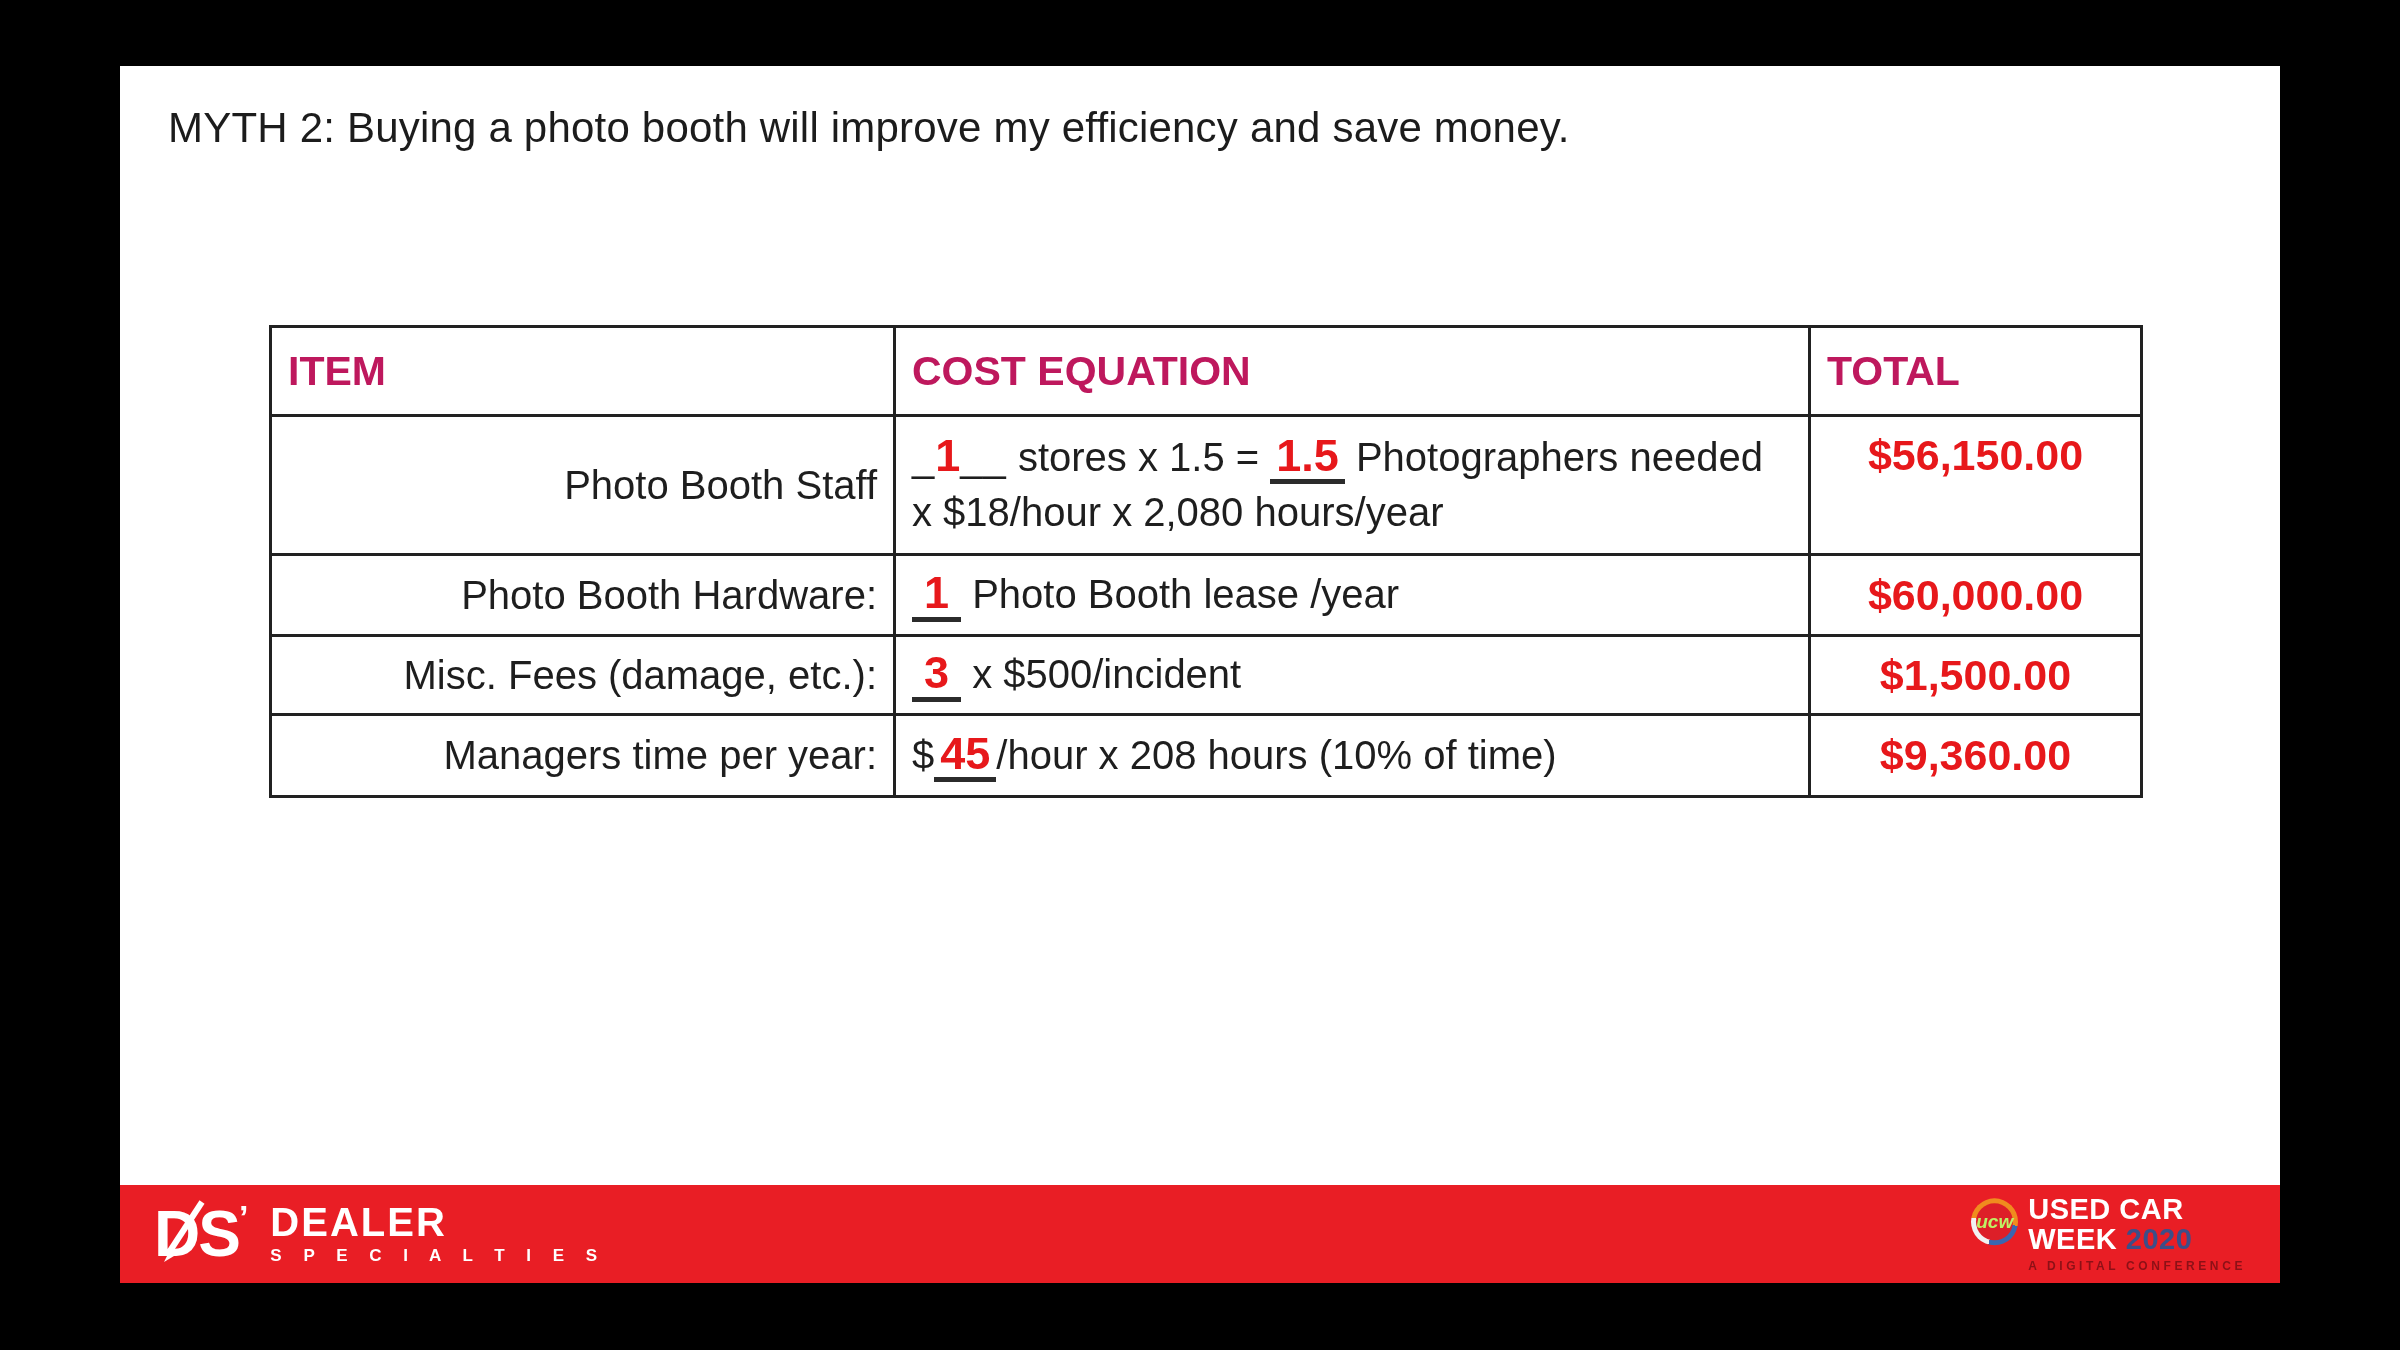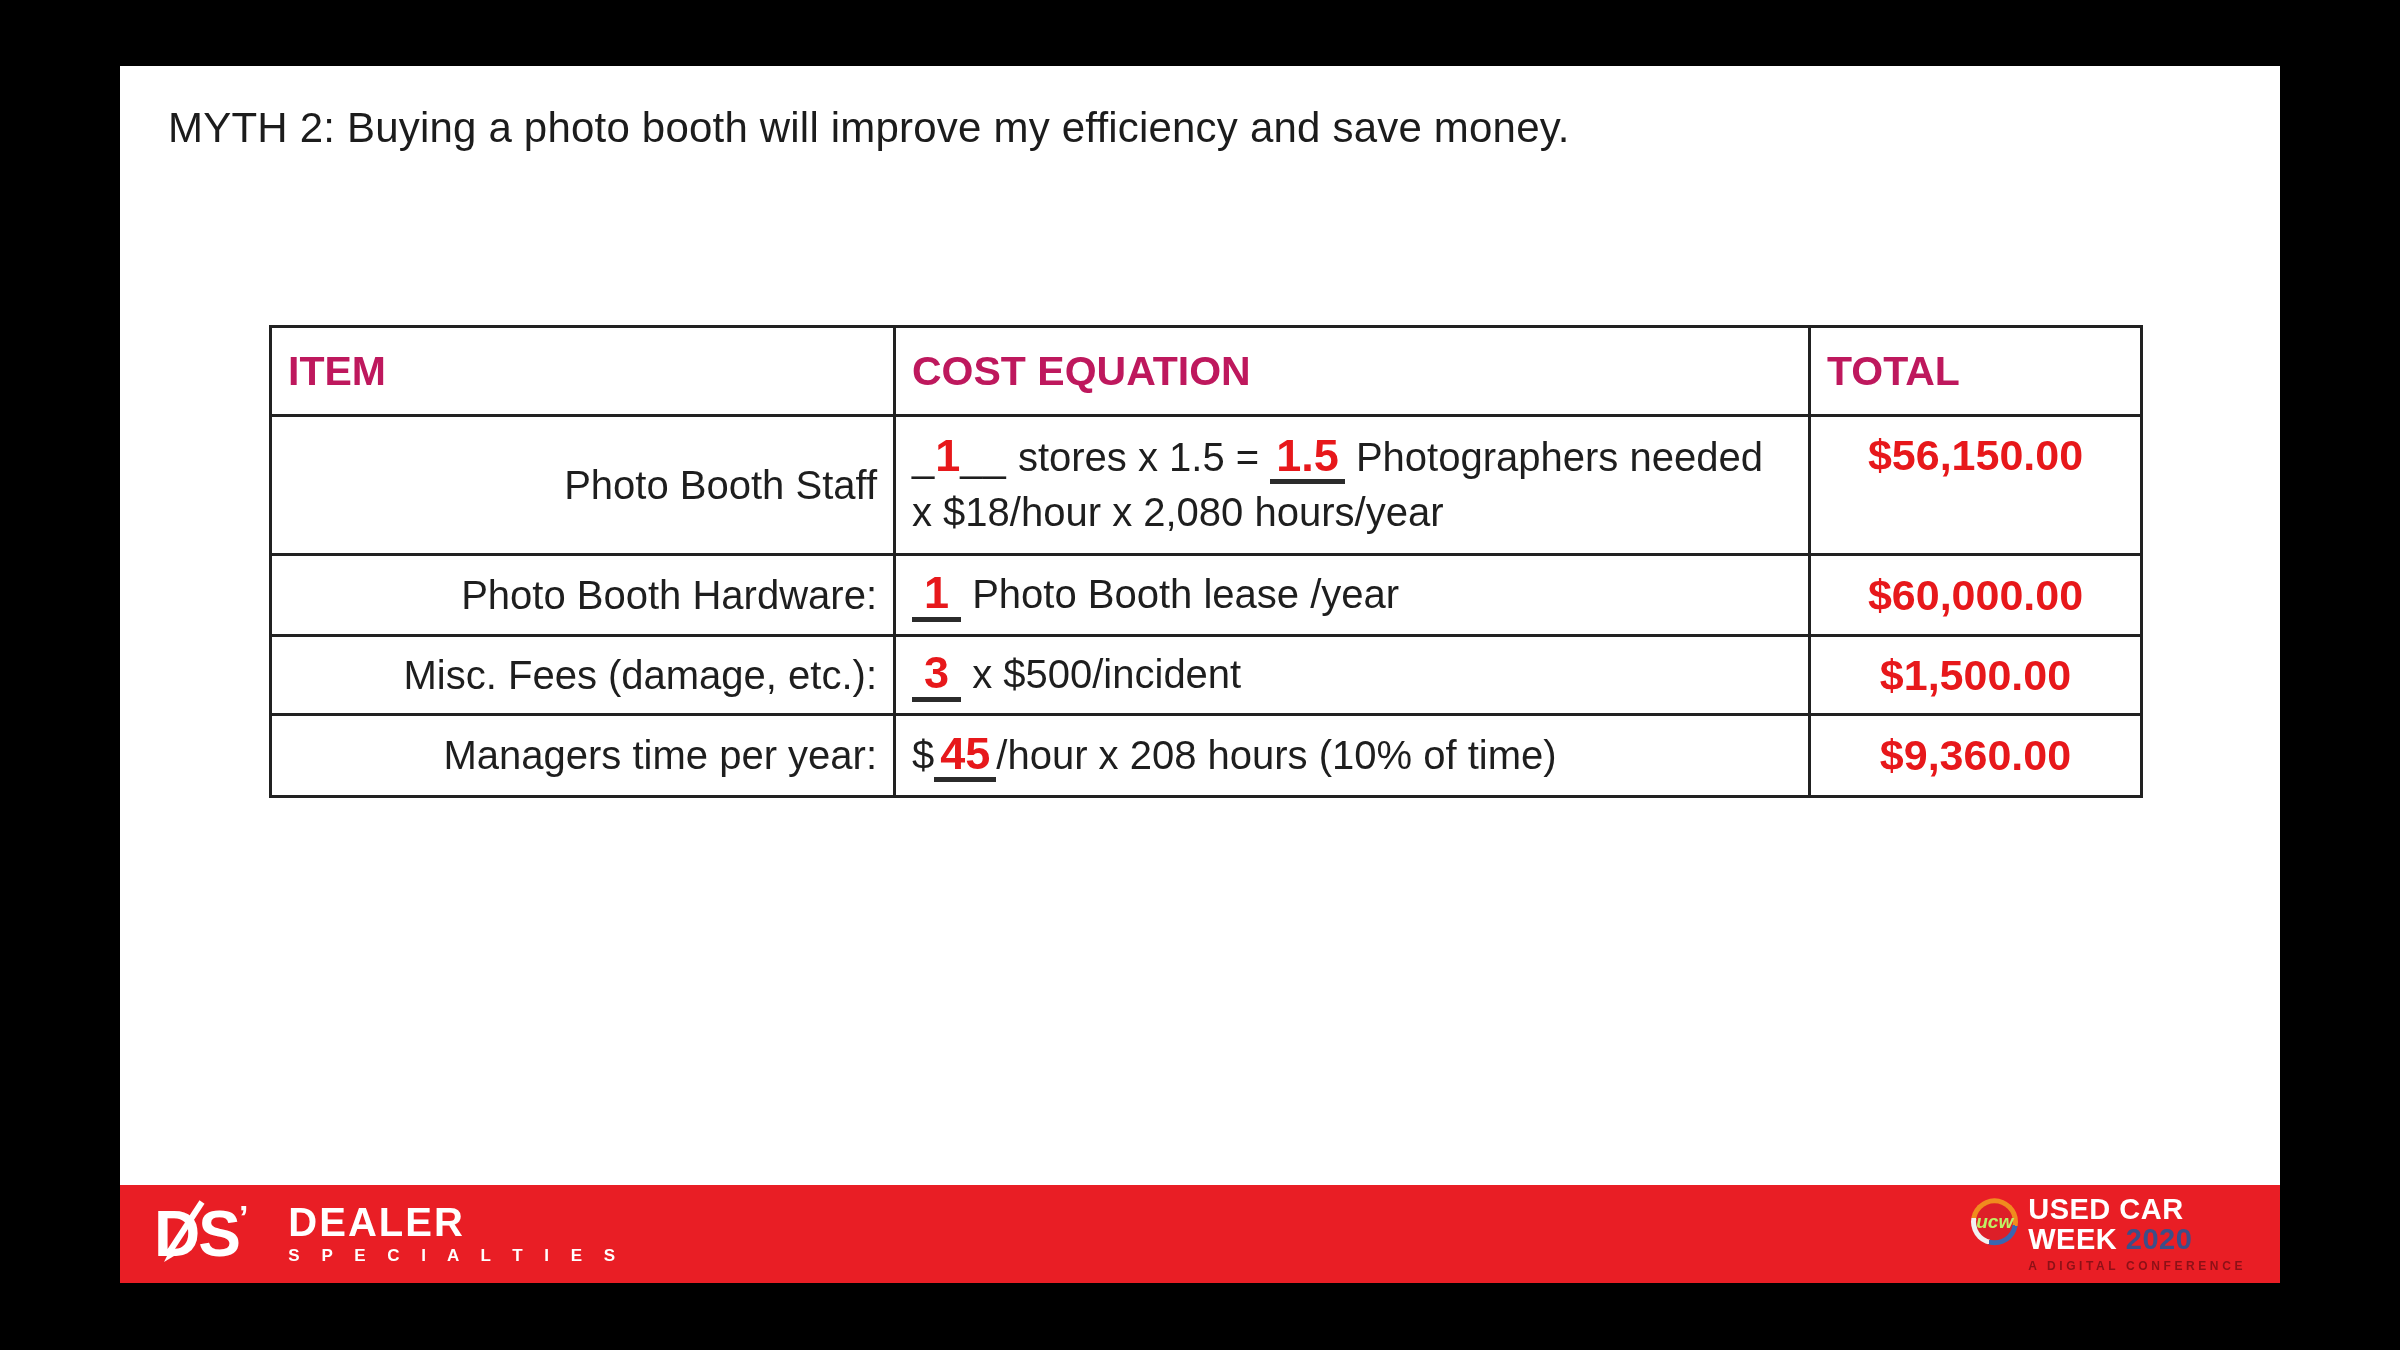--- a/index.html
+++ b/index.html
@@ -112,21 +112,20 @@
     background: #e91e25;
   }
   .ds-logo {
     position: absolute;
     left: 34px;
     top: 50%;
     transform: translateY(-50%);
     display: flex;
     align-items: center;
     color: #ffffff;
-    gap: 32px;
   }
   .ds-monogram {
     position: relative;
     font-size: 64px;
     font-weight: 900;
     letter-spacing: -2px;
     line-height: 1;
     padding-right: 10px;
   }
   .ds-monogram .tick {
@@ -136,21 +135,21 @@
   }
   .ds-slash {
     position: absolute;
     left: 2px;
     top: -4px;
     width: 52px;
     height: 72px;
     pointer-events: none;
   }
   .ds-wordmark {
-    margin-left: 0;
+    margin-left: 14px;
     display: flex;
     flex-direction: column;
   }
   .ds-line1 {
     font-size: 40px;
     font-weight: 800;
     letter-spacing: 2px;
     line-height: 1.0;
   }
   .ds-line2 {

